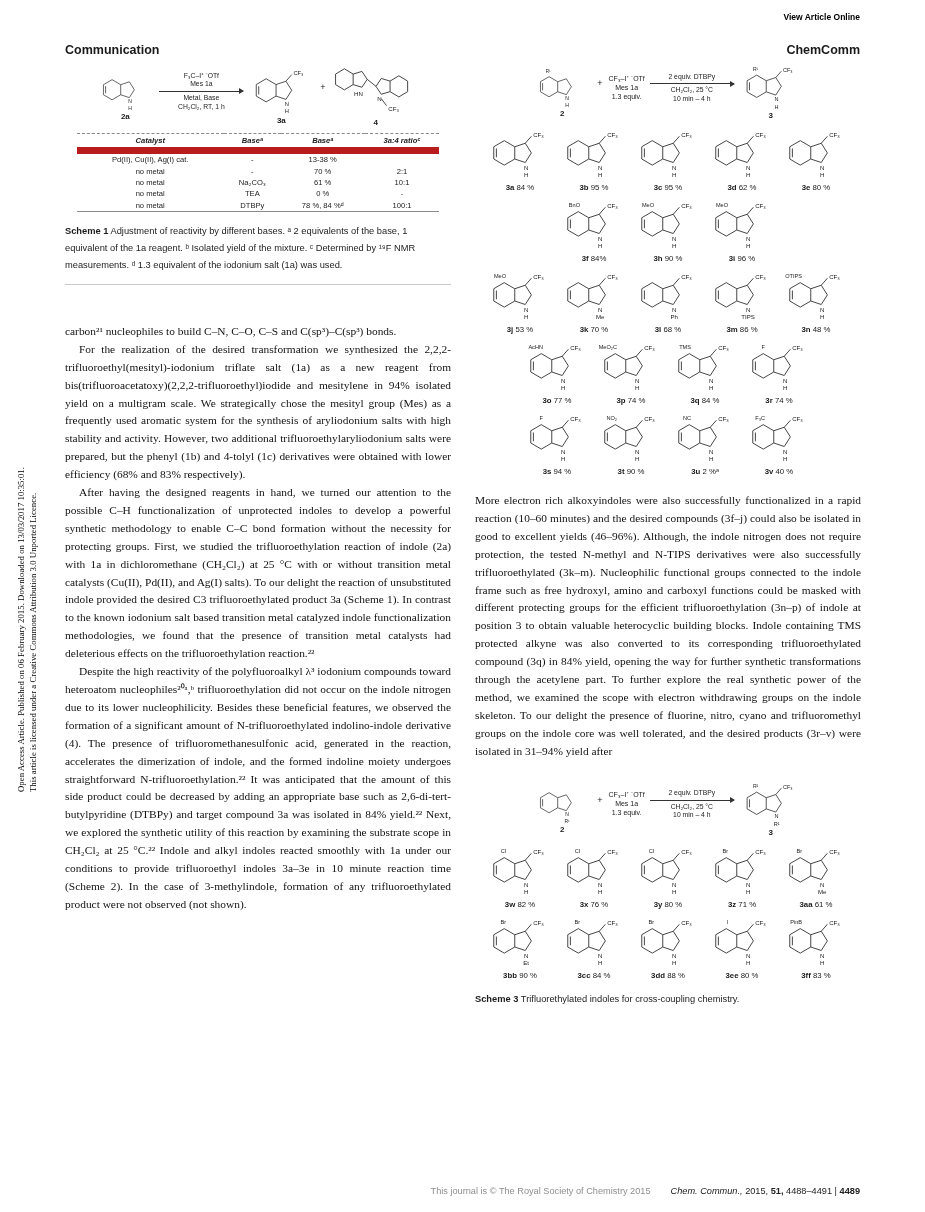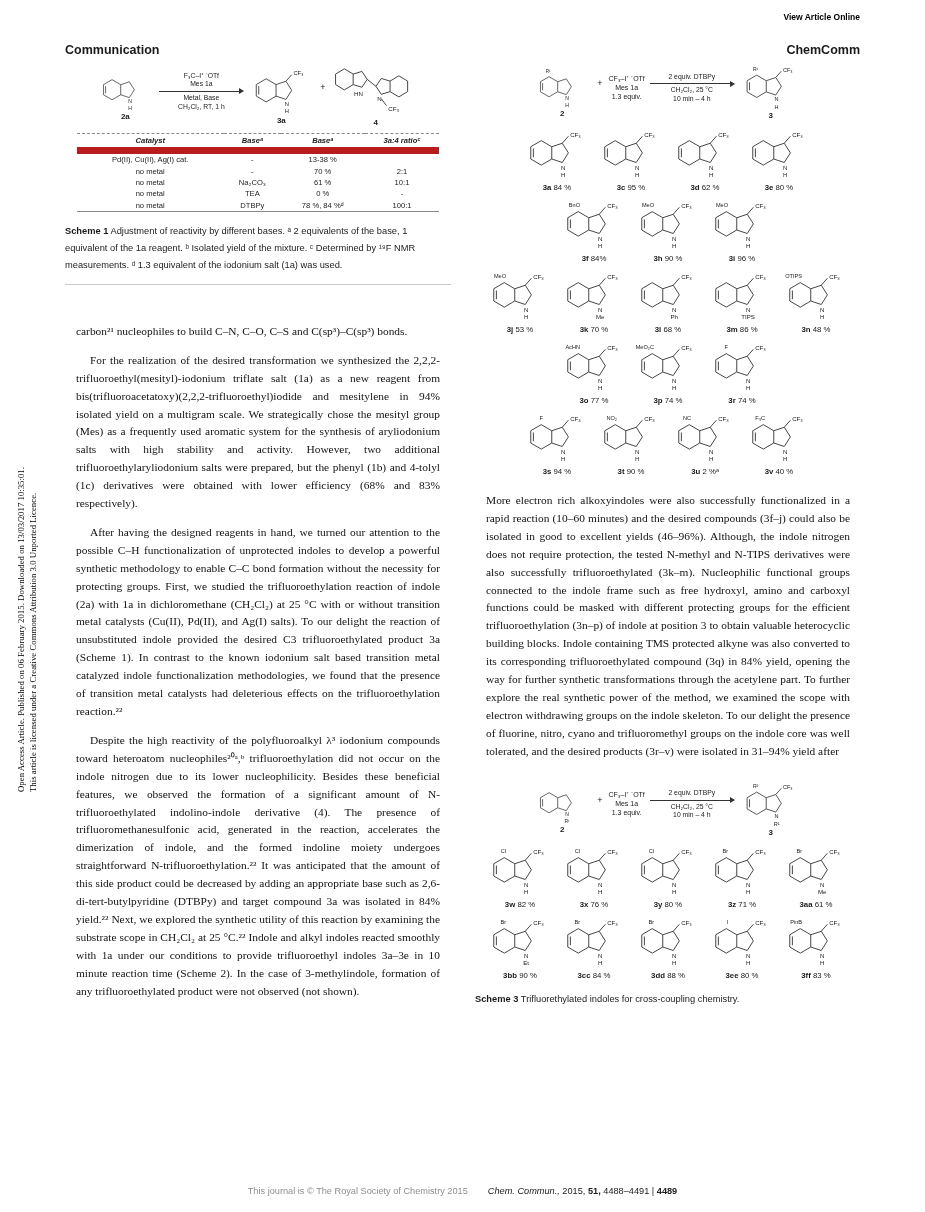--- a/index.html
+++ b/index.html
@@ -44,31 +44,31 @@
   
   .s1-table { width:94%; margin:2px auto 0; border-collapse:collapse; font-size:7.6px; color:#222; }
   .s1-table th { font-style:italic; font-weight:bold; border-top:1px dashed #8a8a8a; border-bottom:7px solid #b91c1c; padding:2px 2px; text-align:center; }
   .s1-table td { padding:1.2px 2px; text-align:center; }
   .s1-table tbody tr:last-child td { border-bottom:1px solid #8a8a8a; }
   
   .caption { font-size:9.3px; line-height:17px; color:#1c1c1c; padding:7px 0 10px; margin-top:4px; }
   .caption.ruled { border-bottom:1px solid #c8c8c8; }
   .cap-title { font-weight:bold; }
   
-  .bp { font-family:"Liberation Serif", serif; font-size:11.4px; line-height:17.9px; text-align:justify; margin:11px; color:#111; }
+  .bp { font-family:"Liberation Serif", serif; font-size:11.4px; line-height:17.9px; text-align:justify; margin:0; color:#111; }
   .bp.indent { text-indent:14px; }
   .lead-gap { margin-top:38px; }
   .r-gap { margin-top:16px; }
   
   .cmp-row { display:flex; justify-content:center; align-items:flex-end; margin-bottom:3px; }
   .compound { width:74px; text-align:center; }
   .cmp-label { font-size:7.8px; margin-top:-1px; }
   .cmp-label b { font-weight:bold; }
   
-  .footer { position:absolute; left:65px; right:65px; top:1186px; display:flex; justify-content:center; align-items:baseline; font-size:9.2px; }
+  .footer { position:absolute; left:65px; right:65px; top:1186px; display:flex; justify-content:flex-end; align-items:baseline; font-size:9.2px; }
   .footer-left { color:#8f8f8f; }
   .footer-right { color:#222;padding-left:20px; }
   .footer-right .it { font-style:italic; }
   .footer-right b { font-weight:bold; }
   .scheme3-block { margin-top:14px; }
 </style>
 </head>
 <body>
 
 <div class="page">
@@ -256,34 +256,49 @@
                 <path d="M46 22 L53 14"></path>
               </g>
               <text class="t sub" x="24" y="14" text-anchor="end"></text>
               <text class="t" x="55" y="15">CF₃</text>
               <text class="t" x="47" y="52" text-anchor="middle">N</text>
               <text class="t" x="47" y="61" text-anchor="middle">H</text>
             </svg>
             <div class="cmp-label"><b>3a</b> <span>84 %</span></div>
           </div>
 
-
           <div class="compound">
             <svg viewBox="0 0 80 64" width="70" height="56">
               <g class="sk">
                 <path d="M10 26 L10 40 L22 47 L34 40 L34 26 L22 19 Z"></path>
                 <path d="M13 28 L13 38"></path>
                 <path d="M34 26 L46 22 L53 33 L46 44 L34 40"></path>
                 <path d="M46 22 L53 14"></path>
               </g>
               <text class="t sub" x="24" y="14" text-anchor="end"></text>
               <text class="t" x="55" y="15">CF₃</text>
               <text class="t" x="47" y="52" text-anchor="middle">N</text>
               <text class="t" x="47" y="61" text-anchor="middle">H</text>
             </svg>
+            <div class="cmp-label"><b>3b</b> <span>95 %</span></div>
+          </div>
+
+          <div class="compound">
+            <svg viewBox="0 0 80 64" width="70" height="56">
+              <g class="sk">
+                <path d="M10 26 L10 40 L22 47 L34 40 L34 26 L22 19 Z"></path>
+                <path d="M13 28 L13 38"></path>
+                <path d="M34 26 L46 22 L53 33 L46 44 L34 40"></path>
+                <path d="M46 22 L53 14"></path>
+              </g>
+              <text class="t sub" x="24" y="14" text-anchor="end"></text>
+              <text class="t" x="55" y="15">CF₃</text>
+              <text class="t" x="47" y="52" text-anchor="middle">N</text>
+              <text class="t" x="47" y="61" text-anchor="middle">H</text>
+            </svg>
             <div class="cmp-label"><b>3c</b> <span>95 %</span></div>
           </div>
 
           <div class="compound">
             <svg viewBox="0 0 80 64" width="70" height="56">
               <g class="sk">
                 <path d="M10 26 L10 40 L22 47 L34 40 L34 26 L22 19 Z"></path>
                 <path d="M13 28 L13 38"></path>
                 <path d="M34 26 L46 22 L53 33 L46 44 L34 40"></path>
                 <path d="M46 22 L53 14"></path>
@@ -472,20 +487,35 @@
                 <path d="M46 22 L53 14"></path>
               </g>
               <text class="t sub" x="24" y="14" text-anchor="end">MeO₂C</text>
               <text class="t" x="55" y="15">CF₃</text>
               <text class="t" x="47" y="52" text-anchor="middle">N</text>
               <text class="t" x="47" y="61" text-anchor="middle">H</text>
             </svg>
             <div class="cmp-label"><b>3p</b> <span>74 %</span></div>
           </div>
 
+          <div class="compound">
+            <svg viewBox="0 0 80 64" width="70" height="56">
+              <g class="sk">
+                <path d="M10 26 L10 40 L22 47 L34 40 L34 26 L22 19 Z"></path>
+                <path d="M13 28 L13 38"></path>
+                <path d="M34 26 L46 22 L53 33 L46 44 L34 40"></path>
+                <path d="M46 22 L53 14"></path>
+              </g>
+              <text class="t sub" x="24" y="14" text-anchor="end">TMS</text>
+              <text class="t" x="55" y="15">CF₃</text>
+              <text class="t" x="47" y="52" text-anchor="middle">N</text>
+              <text class="t" x="47" y="61" text-anchor="middle">H</text>
+            </svg>
+            <div class="cmp-label"><b>3q</b> <span>84 %</span></div>
+          </div>
 
           <div class="compound">
             <svg viewBox="0 0 80 64" width="70" height="56">
               <g class="sk">
                 <path d="M10 26 L10 40 L22 47 L34 40 L34 26 L22 19 Z"></path>
                 <path d="M13 28 L13 38"></path>
                 <path d="M34 26 L46 22 L53 33 L46 44 L34 40"></path>
                 <path d="M46 22 L53 14"></path>
               </g>
               <text class="t sub" x="24" y="14" text-anchor="end">F</text>

